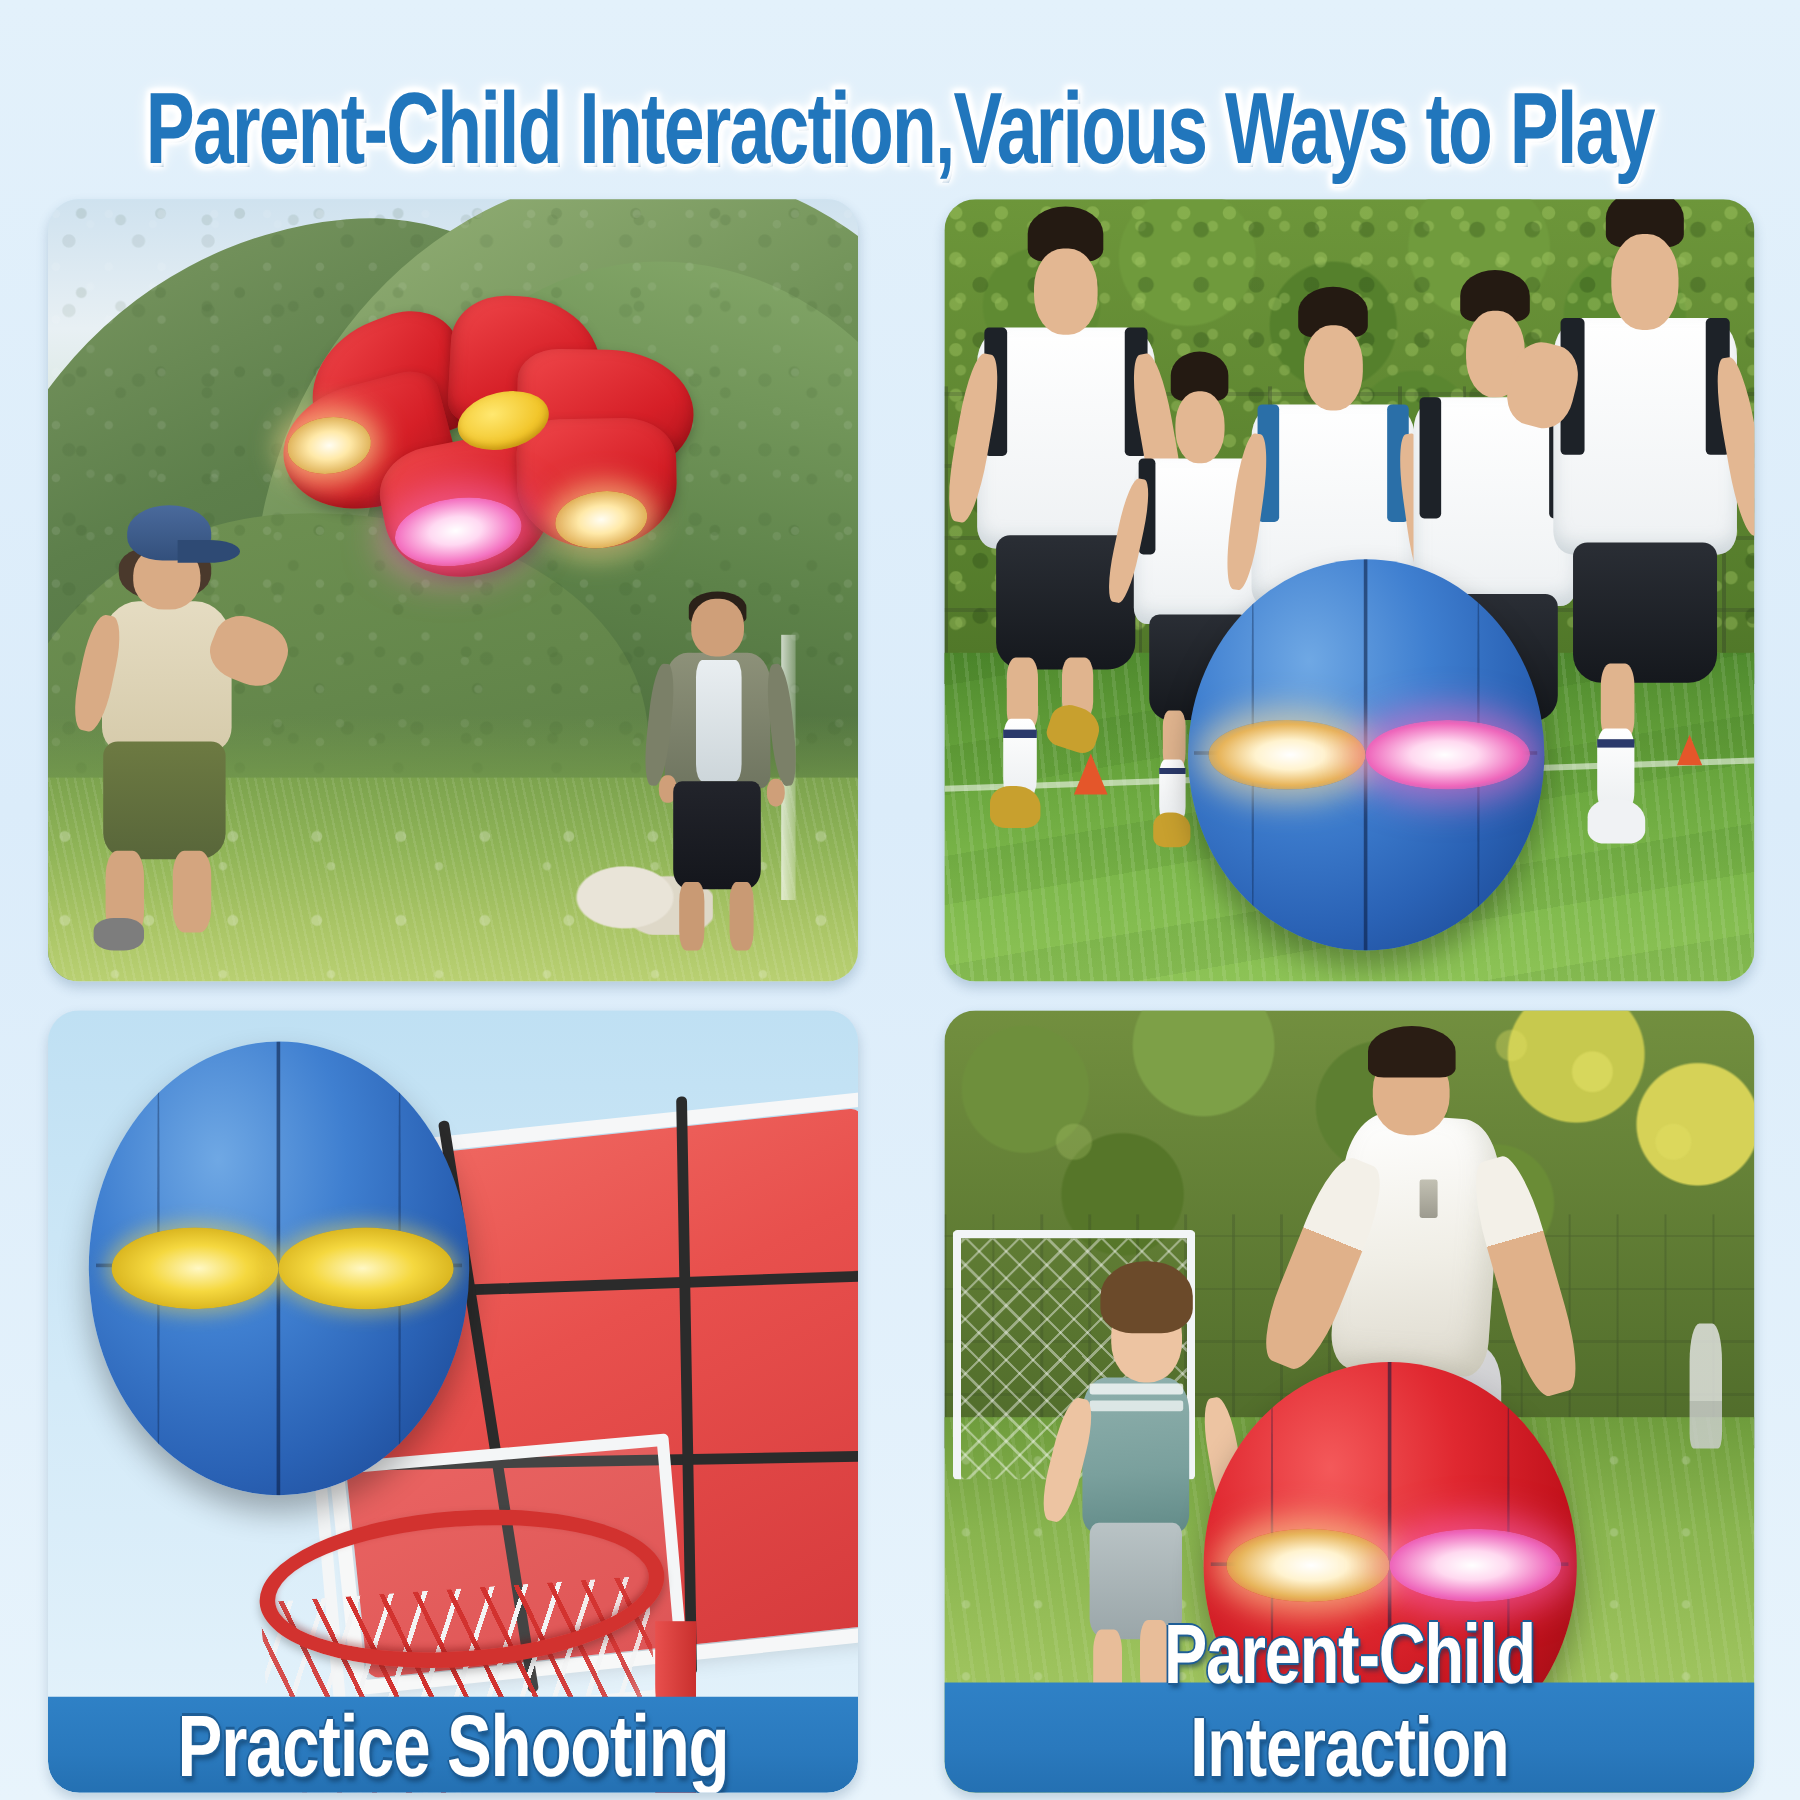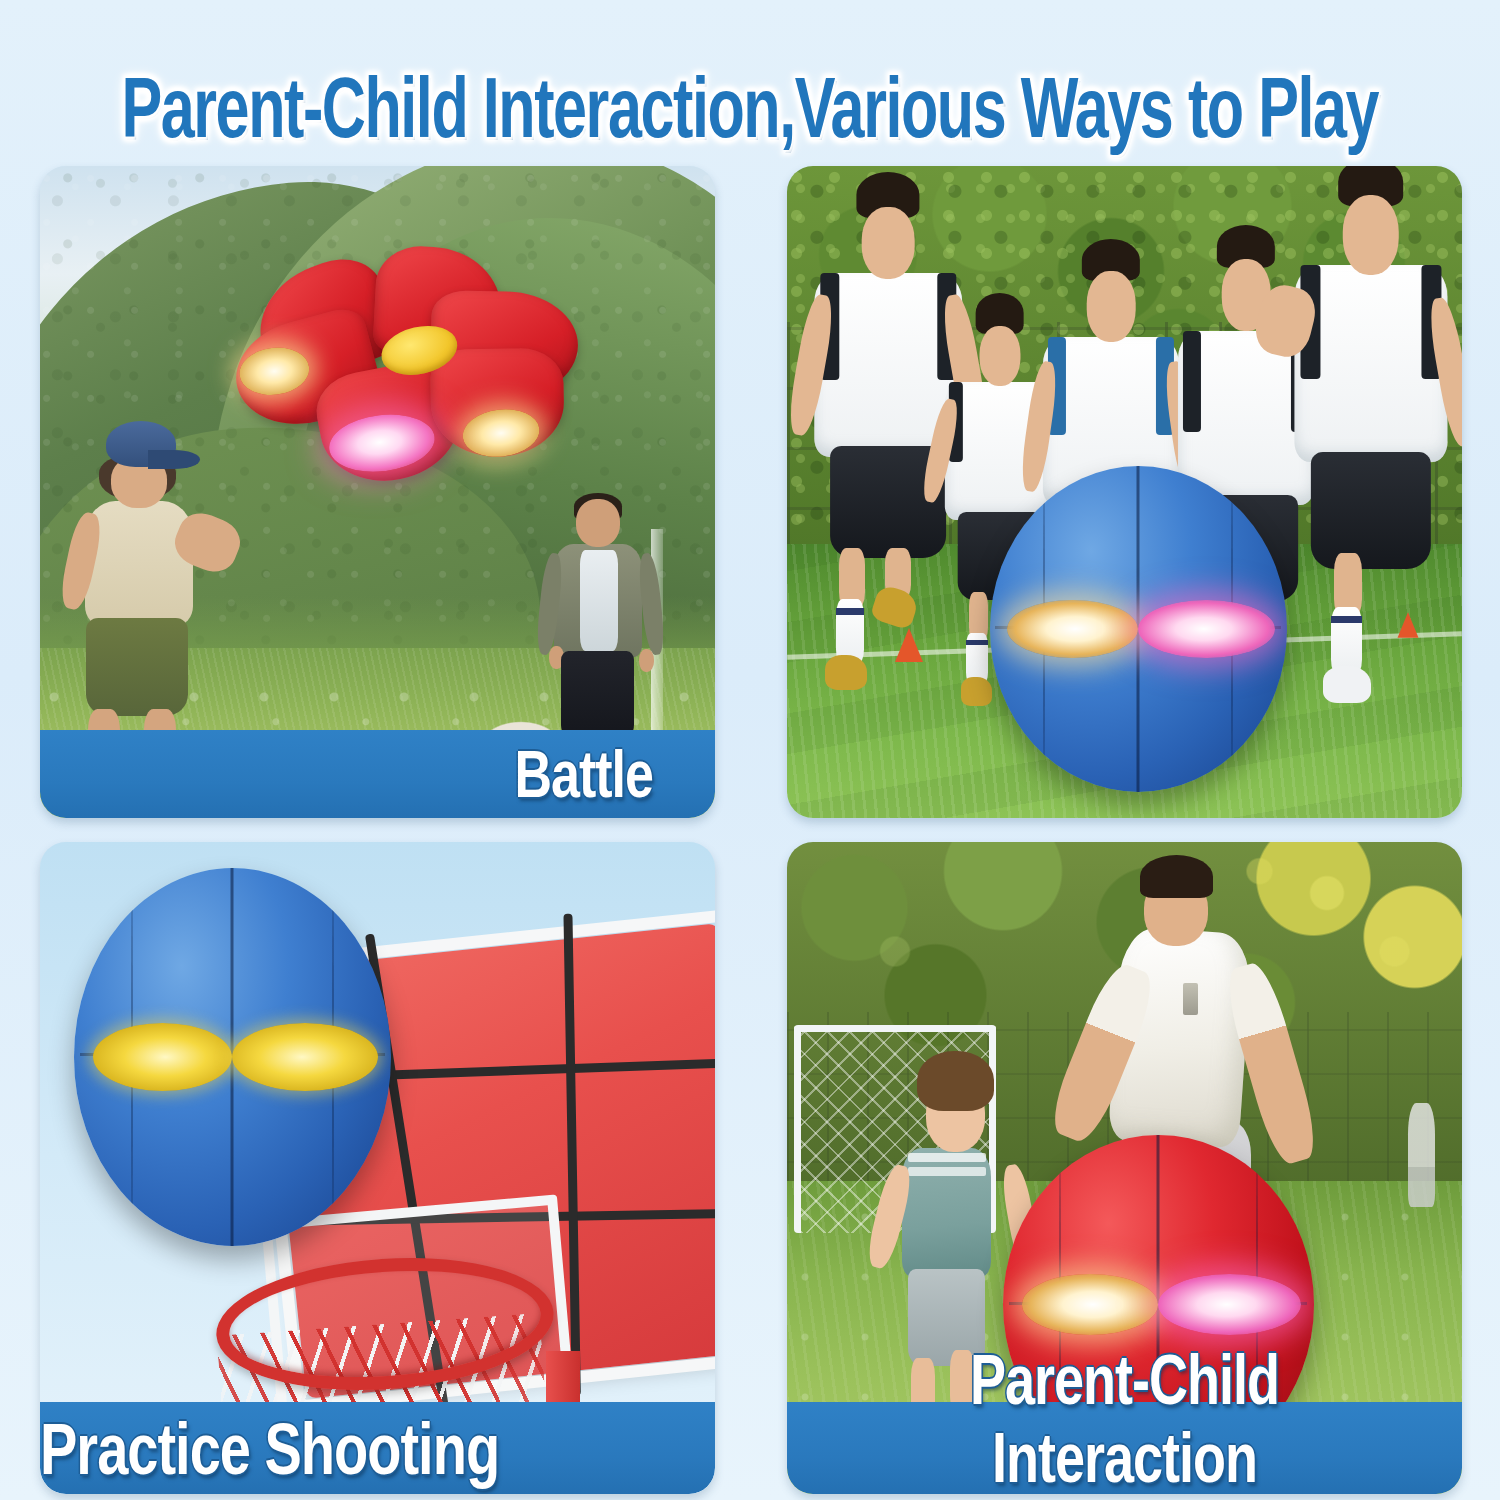--- a/index.html
+++ b/index.html
@@ -62,21 +62,21 @@
       -1.5px 0 0 #1d5d96, 1.5px 0 0 #1d5d96,
       0 -1.5px 0 #1d5d96, 0 1.5px 0 #1d5d96,
       2px 3px 3px rgba(10,45,80,.5);
   }
 
   
   #cap1{height:88px;justify-content:flex-end;padding-right:62px;}
   #cap1 .cap-txt{font-size:52px;}
   #cap2{height:88px;justify-content:center;}
   #cap2 .cap-txt{font-size:54px;}
-  #cap3{height:92px;margin-top:16px;}
+  #cap3{height:80px;justify-content:center;margin-top:16px;}
   #cap3 .cap-txt{font-size:56px;}
   #cap4{height:92px;justify-content:center;}
   .cap4-stack{
     position:absolute;left:0;right:0;bottom:6px;
     display:flex;flex-direction:column;align-items:center;gap:16px;
   }
   .cap4-stack .cap-txt{font-size:54px;}
 
   
   .p1-sky{position:absolute;left:0;top:0;width:100%;height:30%;
@@ -404,23 +404,20 @@
         <div class="petal pt-r"></div>
         <div class="petal pt-bl"></div>
         <div class="petal pt-br"></div>
         <div class="led-gold"></div>
         <div class="led-gold2"></div>
         <div class="led-pink"></div>
         <div class="disc-core"></div>
       </div>
     </div>
 
-    <div class="cap" id="cap1">
-      <span class="cap-txt">Battle</span>
-    </div>
   </div>
 
   <div class="panel">
     <div class="photo">
       <div class="p2-trees"></div>
       <div class="p2-tex"></div>
       <div class="p2-fence"></div>
       <div class="p2-pitch"></div>
       <div class="p2-line"></div>
       <div class="p2-cone cone-a"></div>

